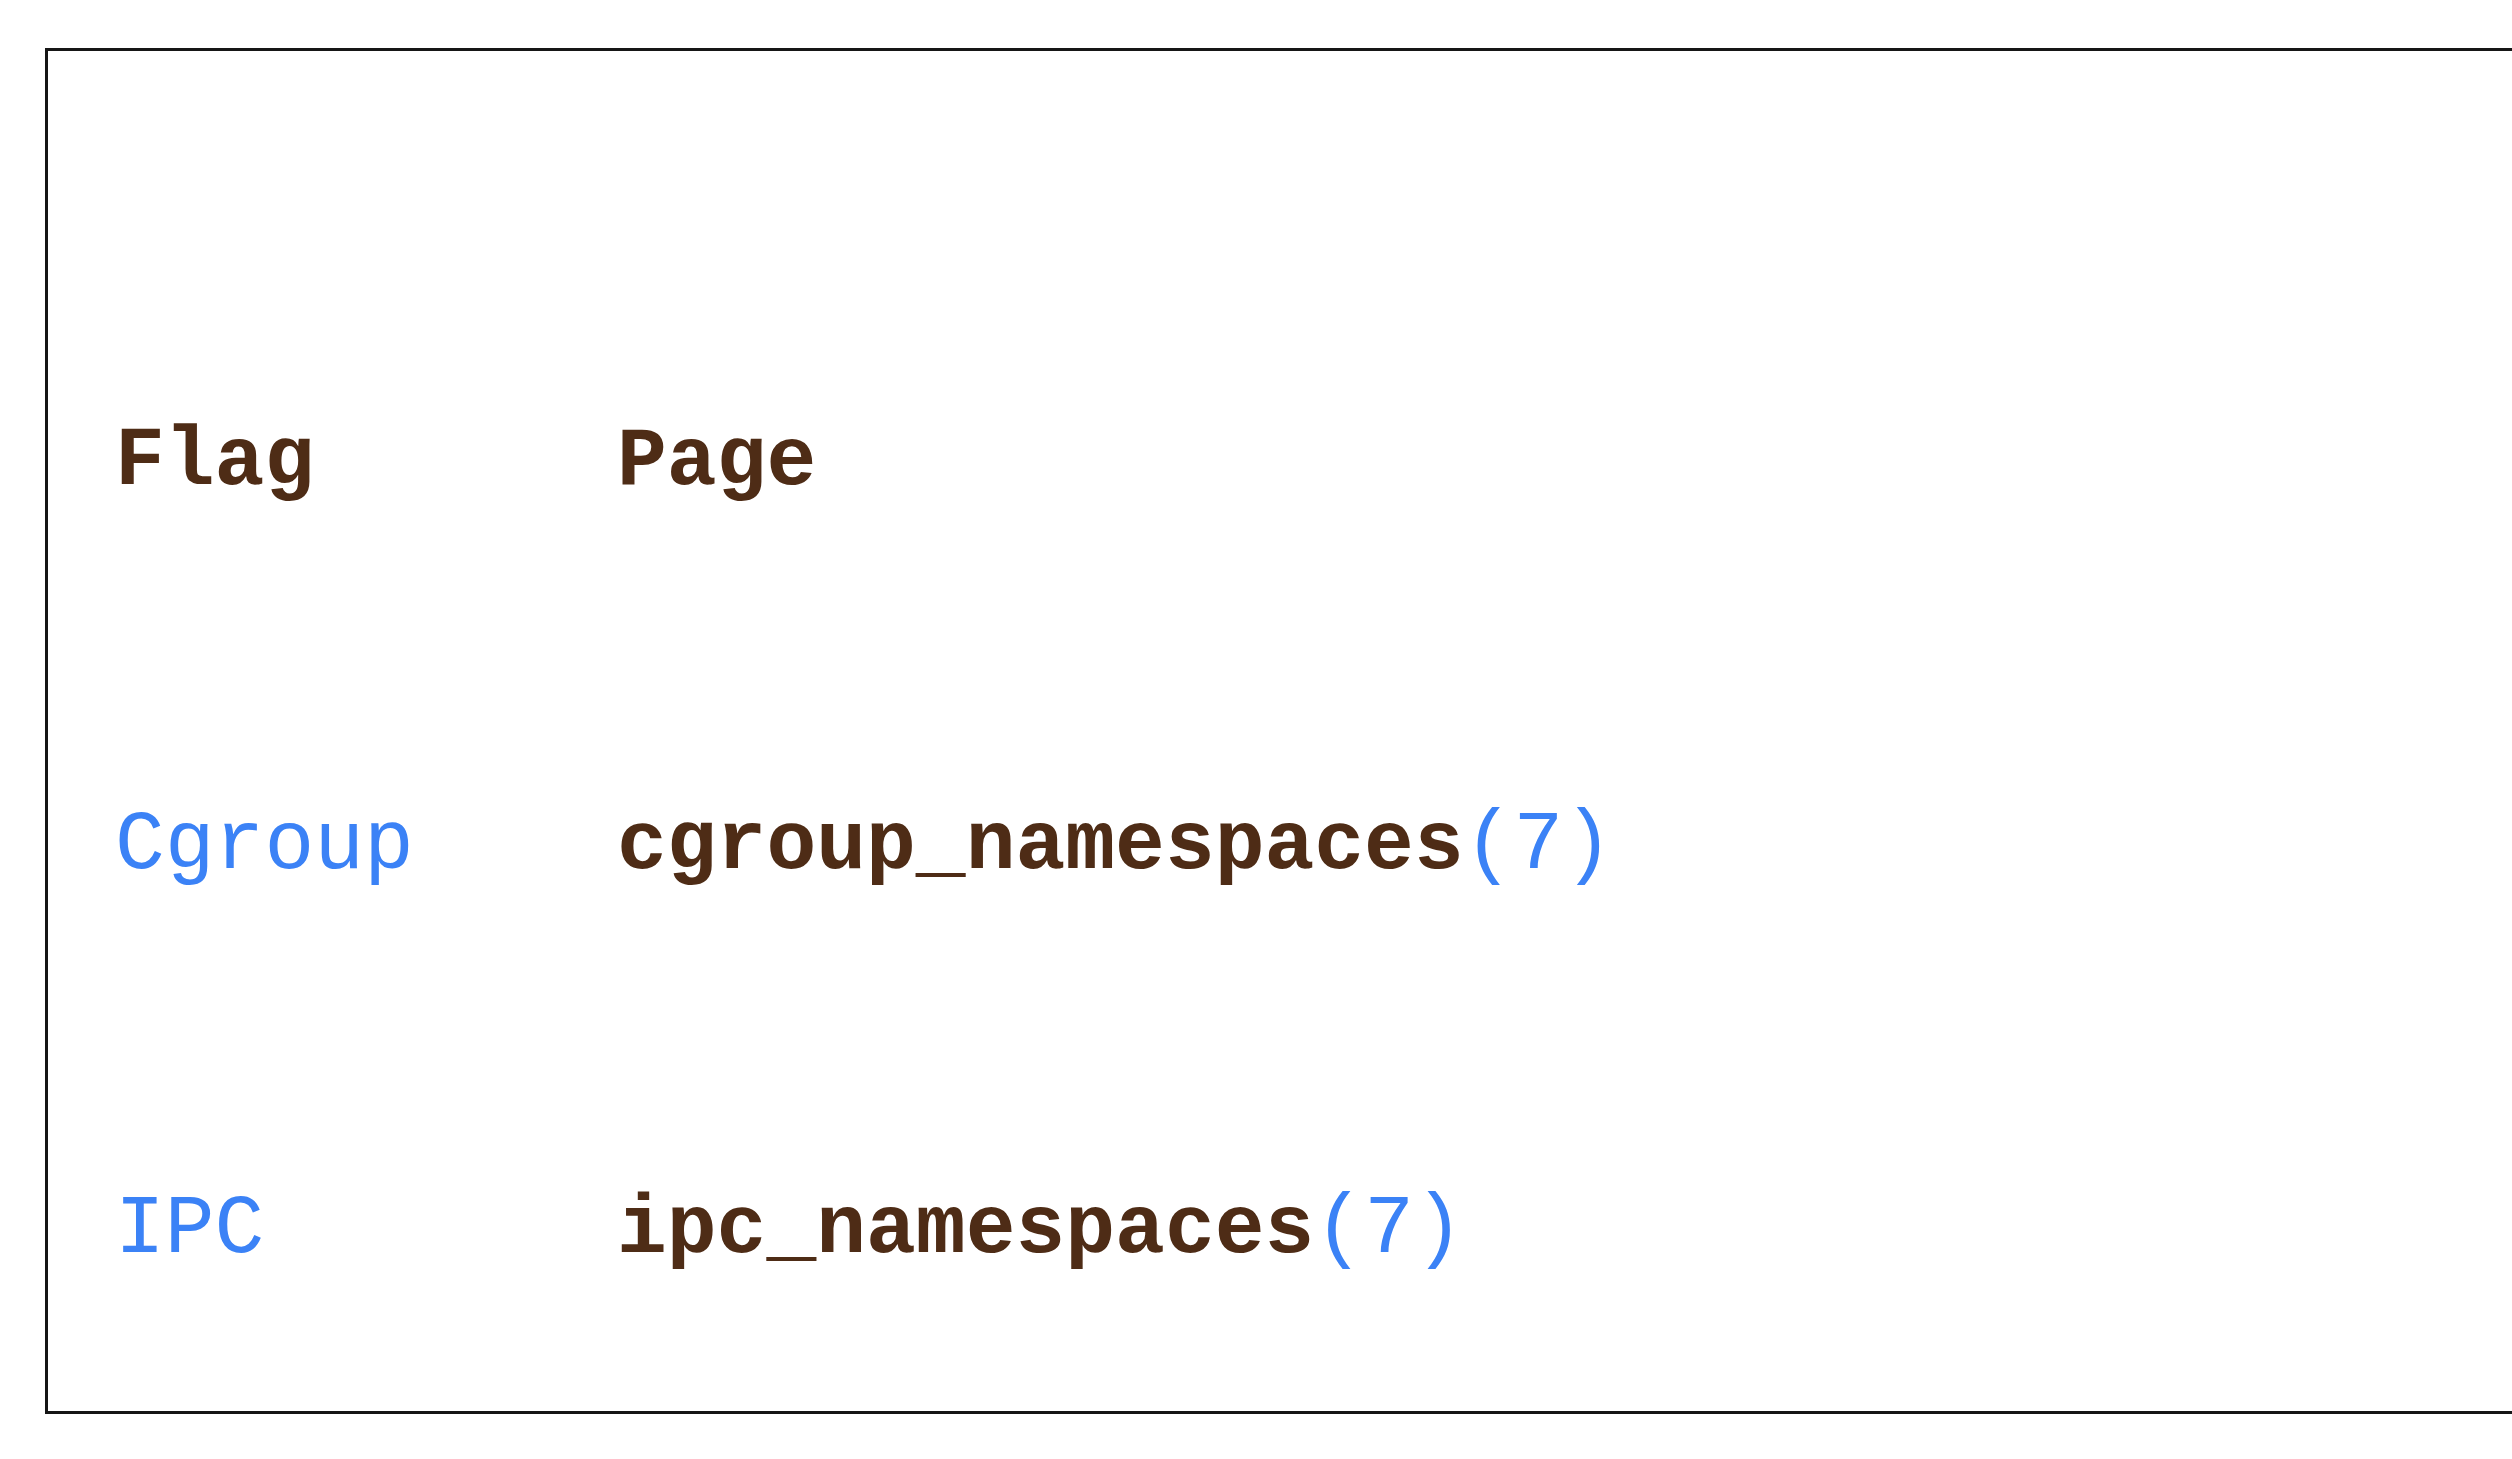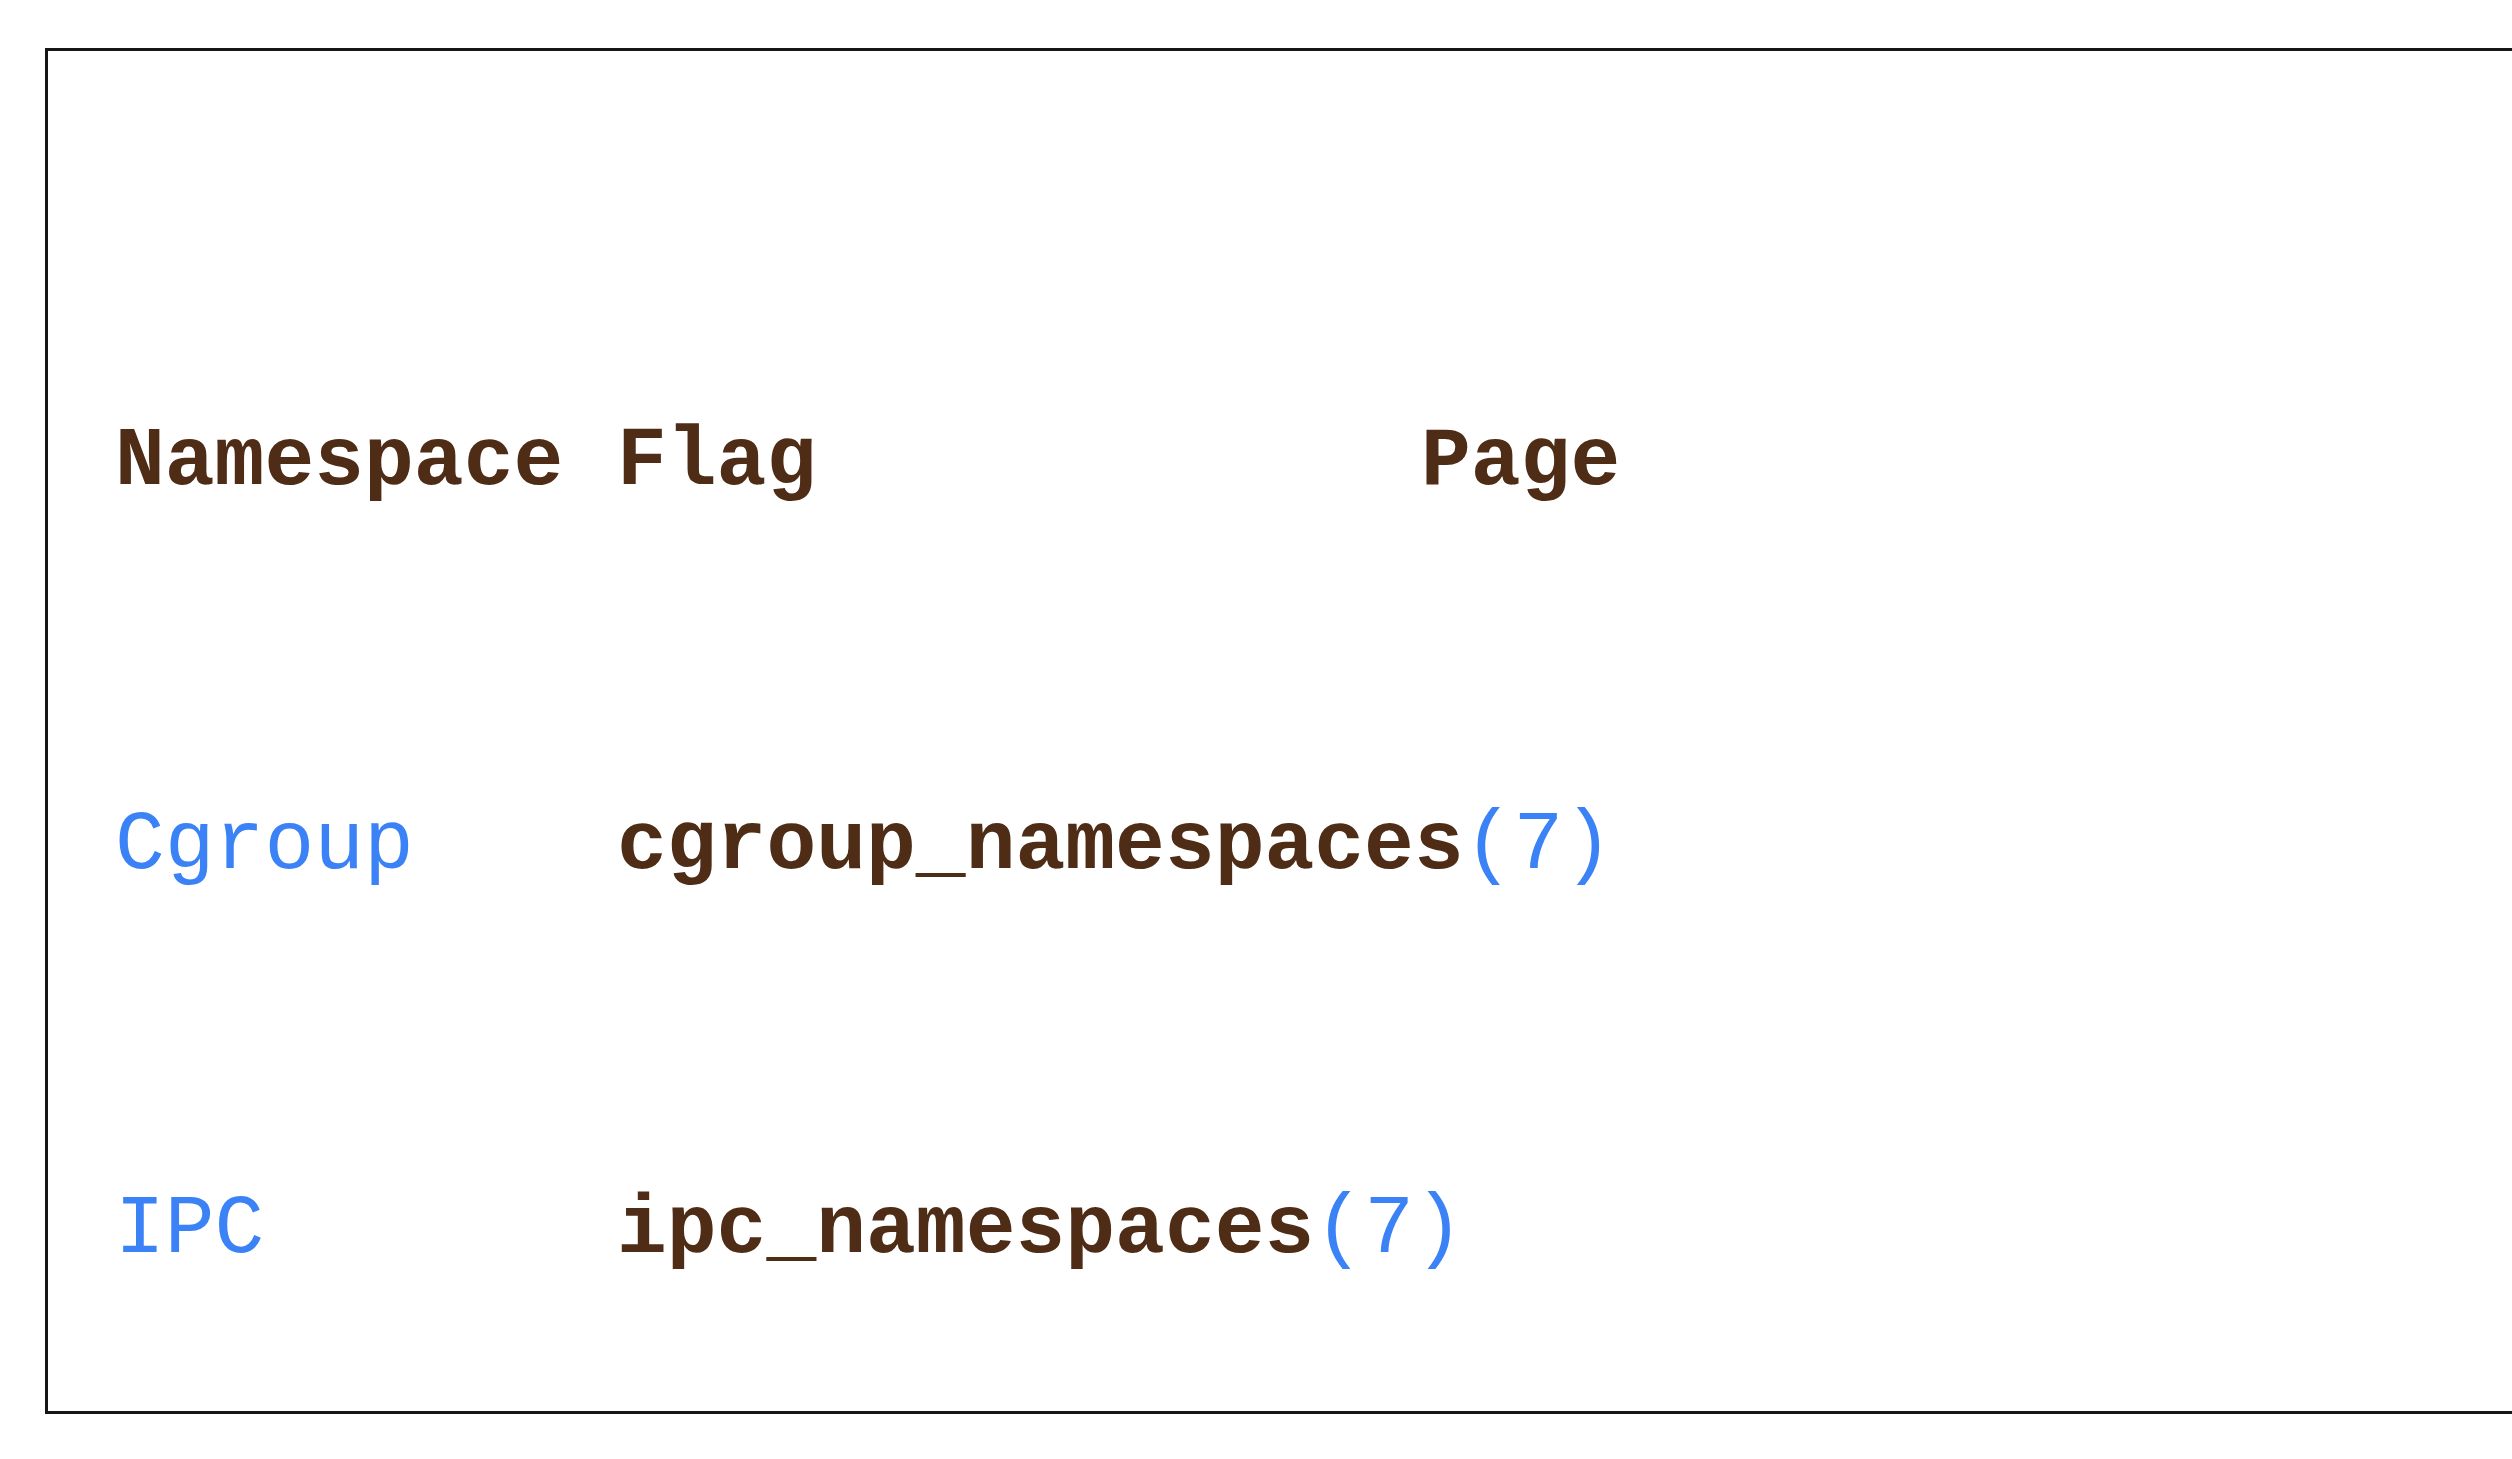--- a/index.html
+++ b/index.html
@@ -45,21 +45,20 @@
   .ns, .iso, .pref { color: #3b82f6; font-weight: 400; }
   .pname { color: #4e2c16; font-weight: 700; margin-top: 20px; }
 </style>
 </head>
 <body>
 
 <div class="frame">
   <div class="content">
 
     <div class="row">
-      <div class="cell accent">Namespace</div>
       <div class="cell accent">Flag</div>
       <div class="cell accent">Page</div>
       
     </div>
 
     <div class="row">
       <div class="cell ns">Cgroup</div>
       <div class="cell"><span class="pname">cgroup_namespaces</span><span class="pref">(7)</span></div>
       
     </div>

